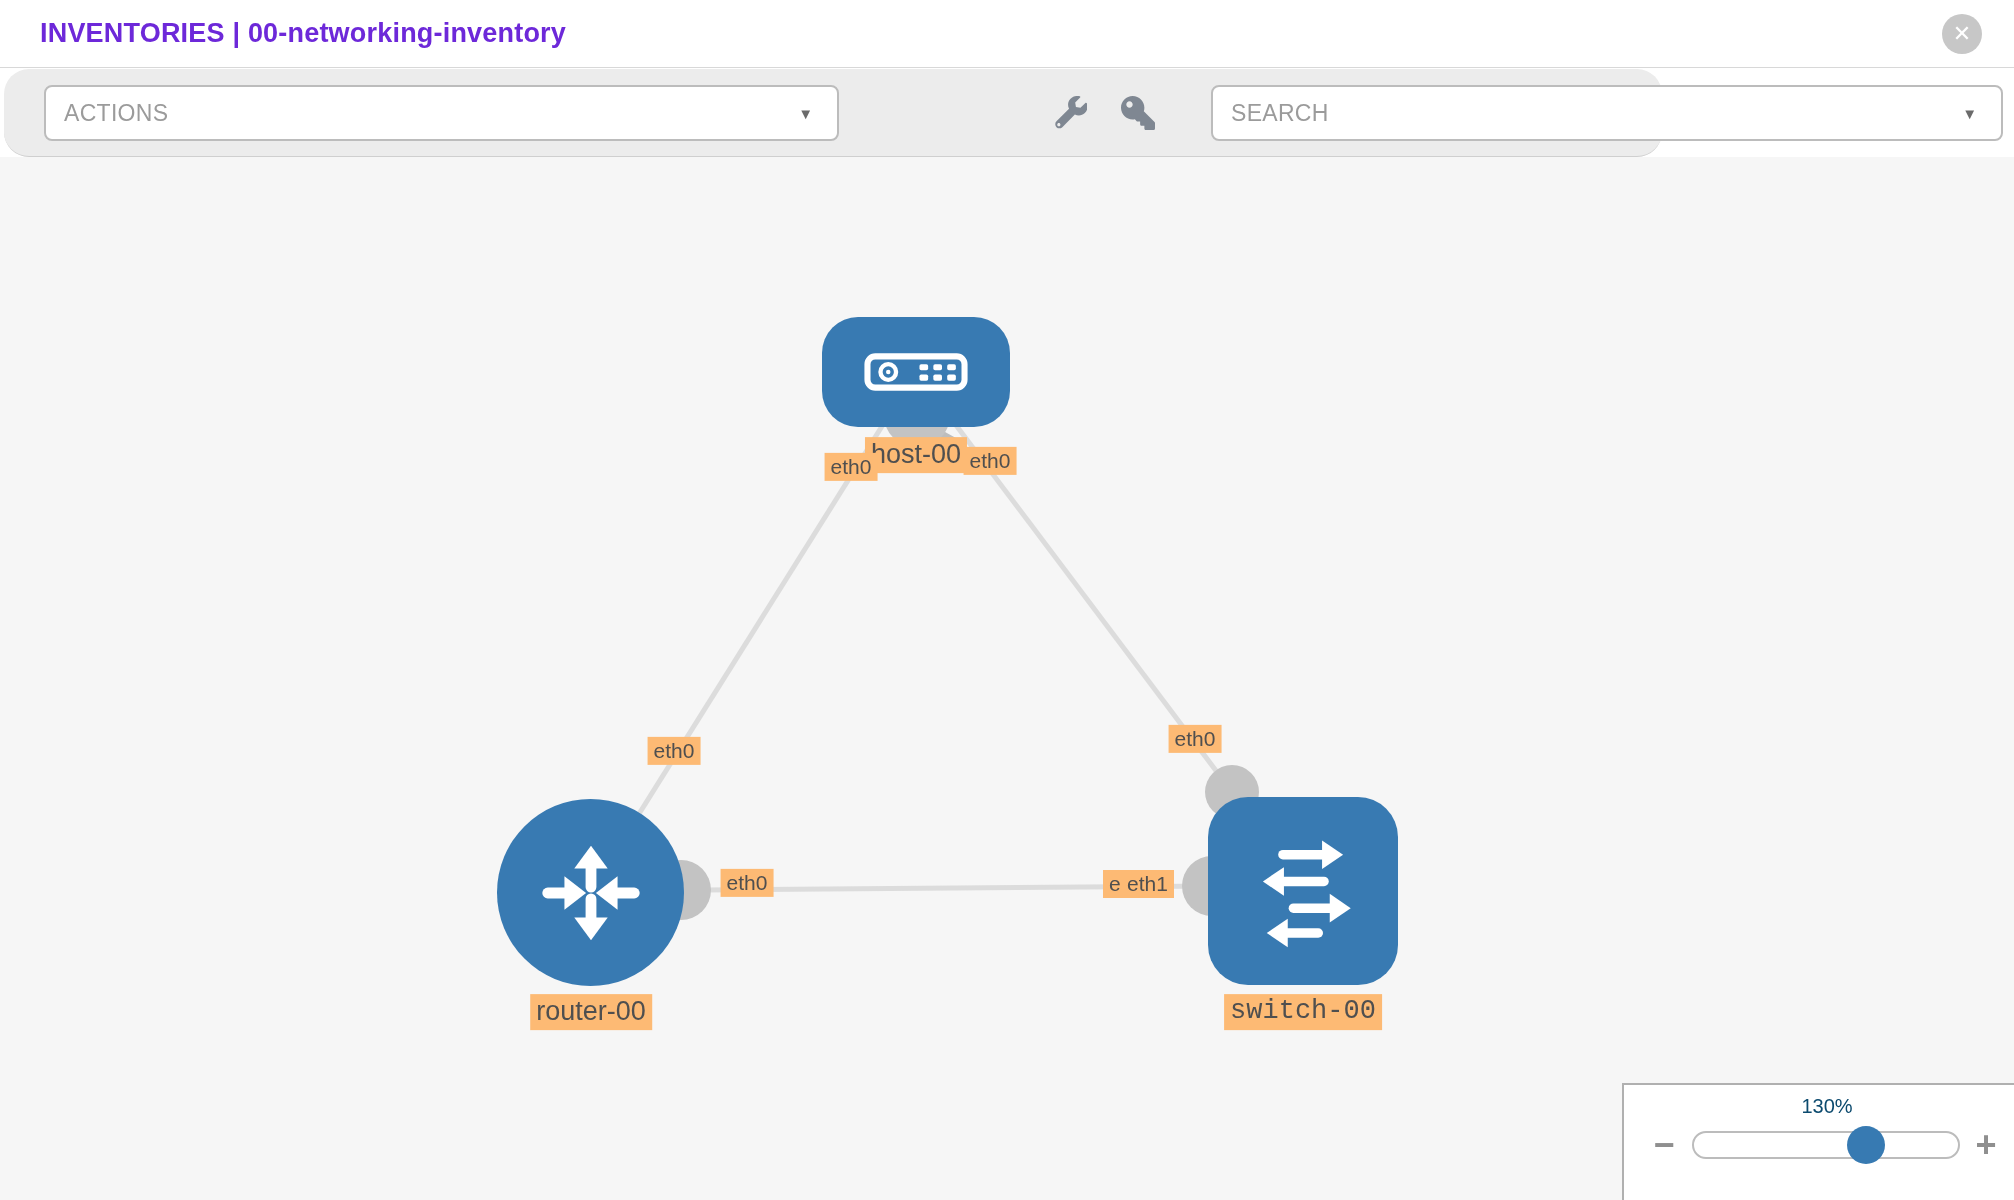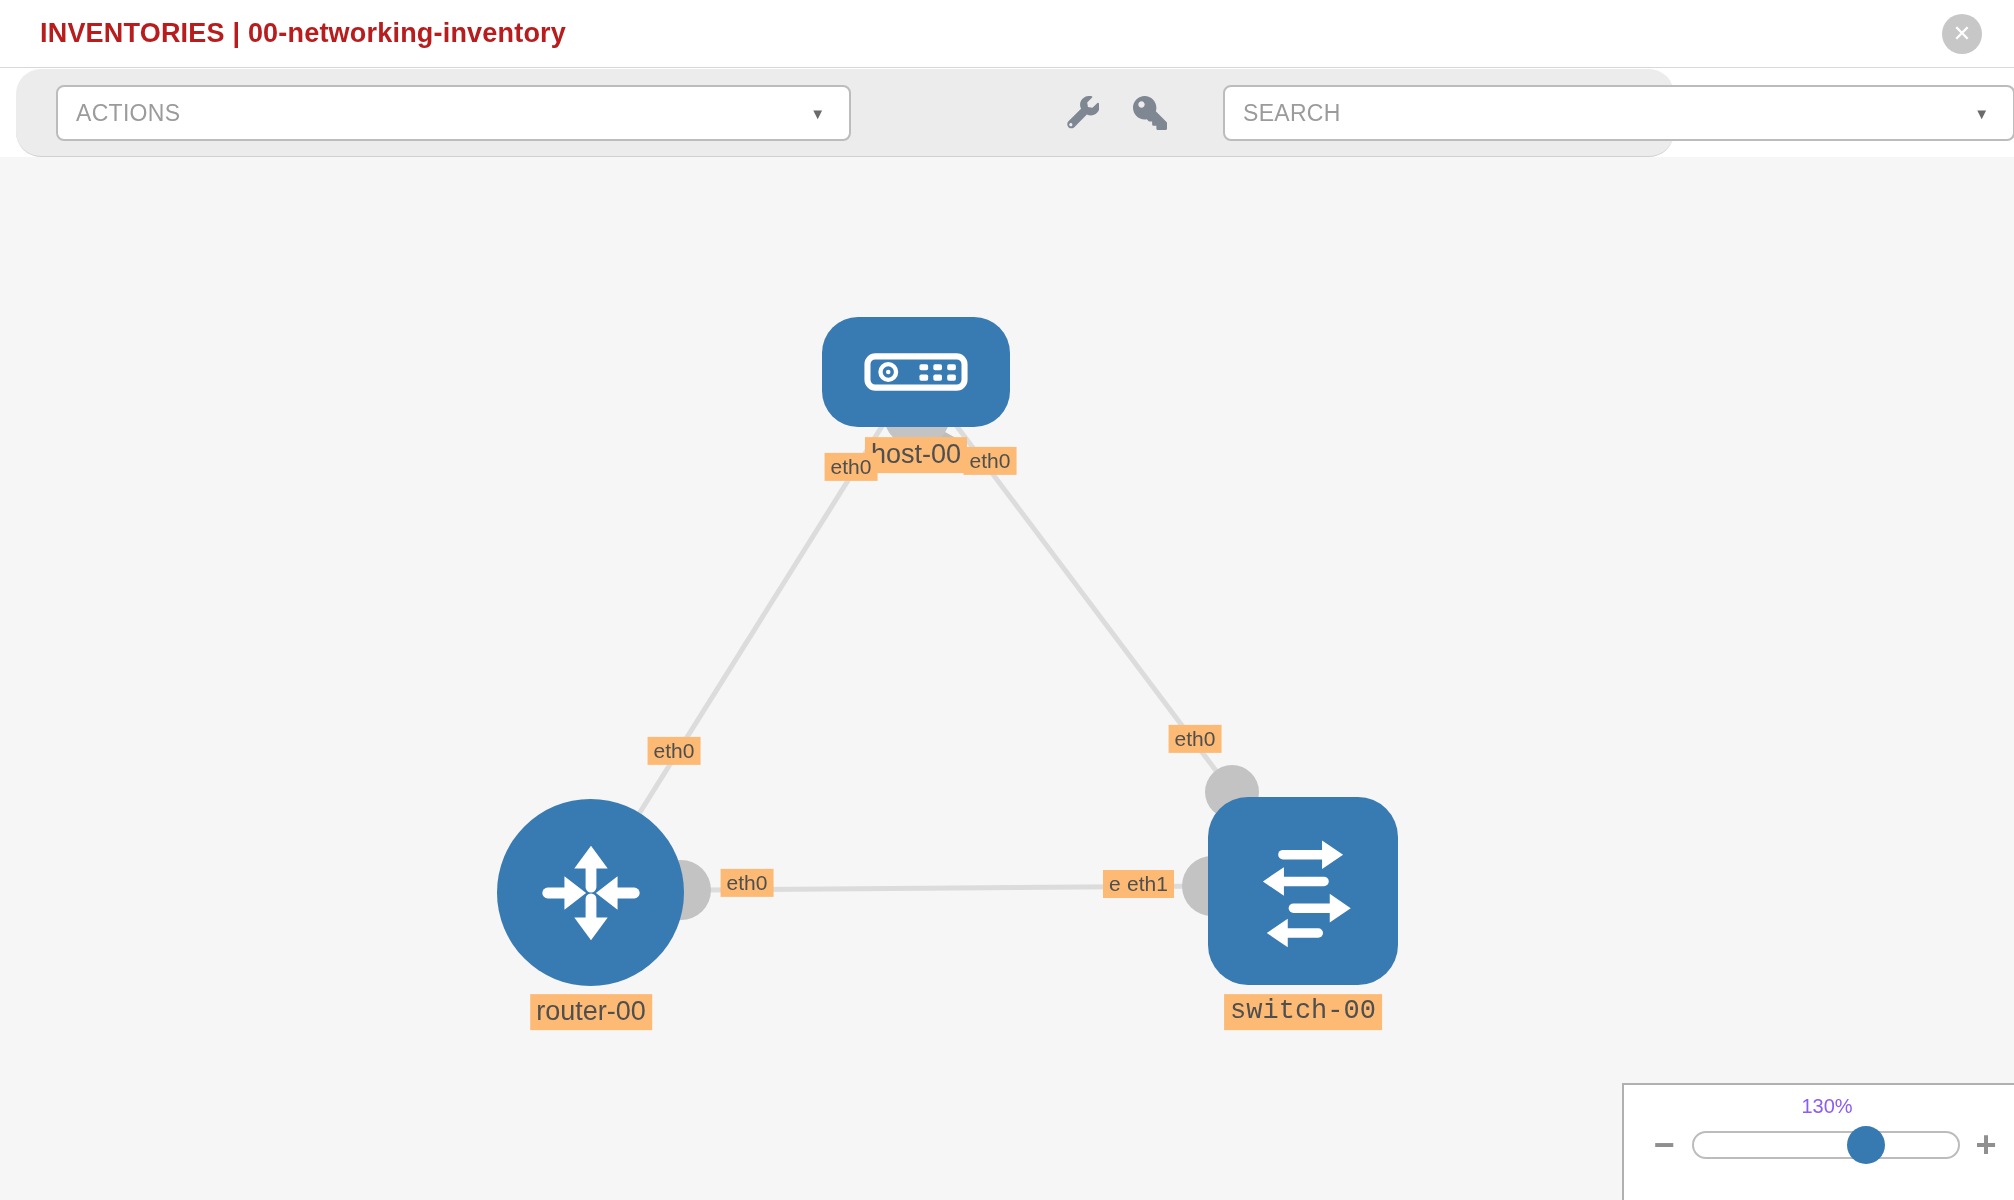--- a/index.html
+++ b/index.html
@@ -3,28 +3,28 @@
 <meta charset="utf-8">
 <style>
   * { margin:0; padding:0; box-sizing:border-box; }
   html,body { width:2014px; height:1200px; overflow:hidden; background:#fff;
               font-family:"Liberation Sans","DejaVu Sans",sans-serif; }
   #app { position:relative; width:2014px; height:1200px; }
 
   
   .hdr { position:absolute; left:0; top:0; width:2014px; height:68px; background:#fff;
          border-bottom:1px solid #d8d8d8; display:flex; align-items:center; }
-  .hdr-title { margin-left:40px; font-size:27px; font-weight:bold; color:#b91c1c; letter-spacing:.2px; }
+  .hdr-title { margin-left:40px; font-size:27px; font-weight:bold; color:#6d28d9; letter-spacing:.2px; }
   .close-btn { position:absolute; right:32px; top:14px; width:40px; height:40px; border-radius:50%;
                background:#c7c7c7; display:flex; align-items:center; justify-content:center;
                cursor:pointer; }
   .close-btn span { color:#fff; font-size:22px; font-weight:bold; line-height:1; }
 
   
-  .tbar { position:absolute; left:16px; top:69px; width:1658px; height:88px; background:#ececec;
+  .tbar { position:absolute; left:4px; top:69px; width:1658px; height:88px; background:#ececec;
           border-bottom:1px solid #cfcfcf;border-radius:25px; }
   .dd { position:absolute; top:16px; height:56px; background:#fff; border:2px solid #bcbcbc;
         border-radius:8px; display:flex; align-items:center; cursor:pointer; }
   .dd-actions { left:40px;  width:795px; }
   .dd-search  { left:1183px; width:792px;margin-left:24px; }
   .dd-text { margin-left:18px; font-size:23px; color:#9b9b9b; letter-spacing:.3px; }
   .dd-caret { position:absolute; right:24px; top:50%; transform:translateY(-50%);
               font-size:15px; color:#6b6b6b; }
   .tool-btn { position:absolute; top:26px; width:36px; height:36px; background:none; border:none;
               color:#7f8792; cursor:pointer; display:flex; align-items:center; justify-content:center; }
@@ -44,21 +44,21 @@
   .chip { position:absolute; z-index:3; background:#fdba74; color:#4f4f4f; white-space:nowrap;
           padding:1px 6px; line-height:1.25; }
   .chip-node  { font-size:27px; }
   .chip-iface { font-size:21px; }
   .chip-center { transform:translate(-50%,-50%); }
 
   
   .zoom-panel { position:absolute; left:1622px; top:926px; width:420px; height:290px; z-index:5;
                 background:#fff; border:2px solid #b0b0b0; }
   .zoom-level { position:absolute; left:140px; top:10px; width:126px; text-align:center;
-                font-size:20px; color:#8b5cf6; }
+                font-size:20px; color:#0c4a6e; }
   .zoom-btn { position:absolute; top:38px; width:44px; height:44px; background:none; border:none;
               font-size:36px; font-weight:bold; color:#8f8f8f; cursor:pointer; line-height:1; }
   .zoom-minus { left:18px; }
   .zoom-plus  { left:340px; }
   .zoom-track { position:absolute; left:68px; top:46px; width:268px; height:28px; border-radius:14px;
                 background:#fff; border:2px solid #bcbcbc; cursor:pointer; }
   .zoom-knob  { position:absolute; left:153px; top:-7px; width:38px; height:38px; border-radius:50%;
                 background:#377ab2; cursor:grab; }
 </style>
 </head>

